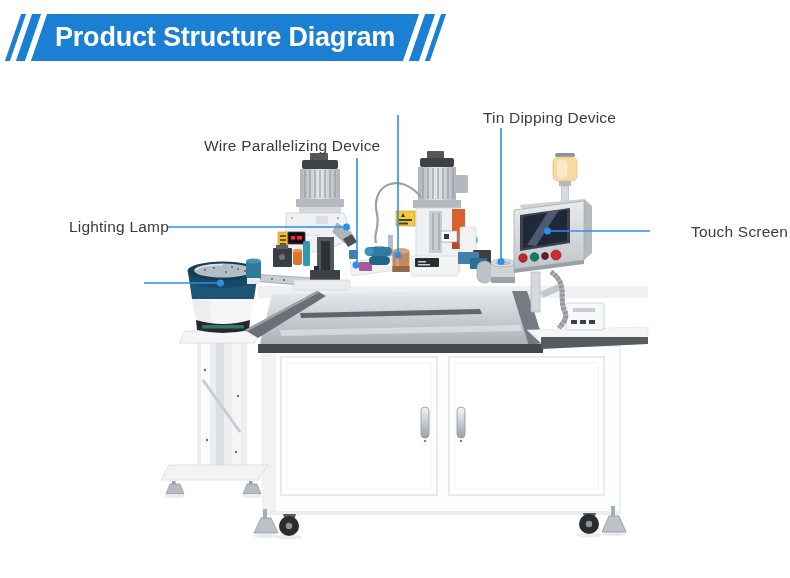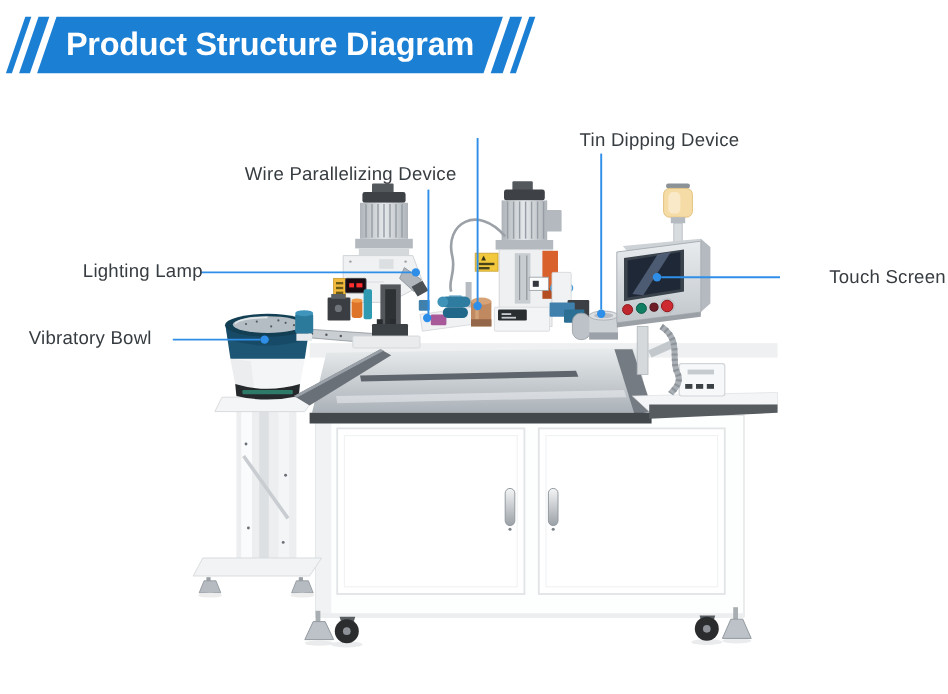--- a/index.html
+++ b/index.html
@@ -296,15 +296,14 @@
       <circle cx="220.5" cy="283" r="3.5" fill="#2f8fe8" stroke="none"></circle>
       <line x1="650" y1="231" x2="551" y2="231"></line>
       <circle cx="547.5" cy="231" r="3.5" fill="#2f8fe8" stroke="none"></circle>
     </g>
   </svg>
 
   <div class="lbl lbl-tin">Tin Dipping Device</div>
   <div class="lbl lbl-wire">Wire Parallelizing Device</div>
   <div class="lbl lbl-lighting">Lighting Lamp</div>
   <div class="lbl lbl-touch">Touch Screen</div>
-  <div class="lbl lbl-vibratory">Vibratory Bowl</div>
 
 </div>
 
 </body></html>

